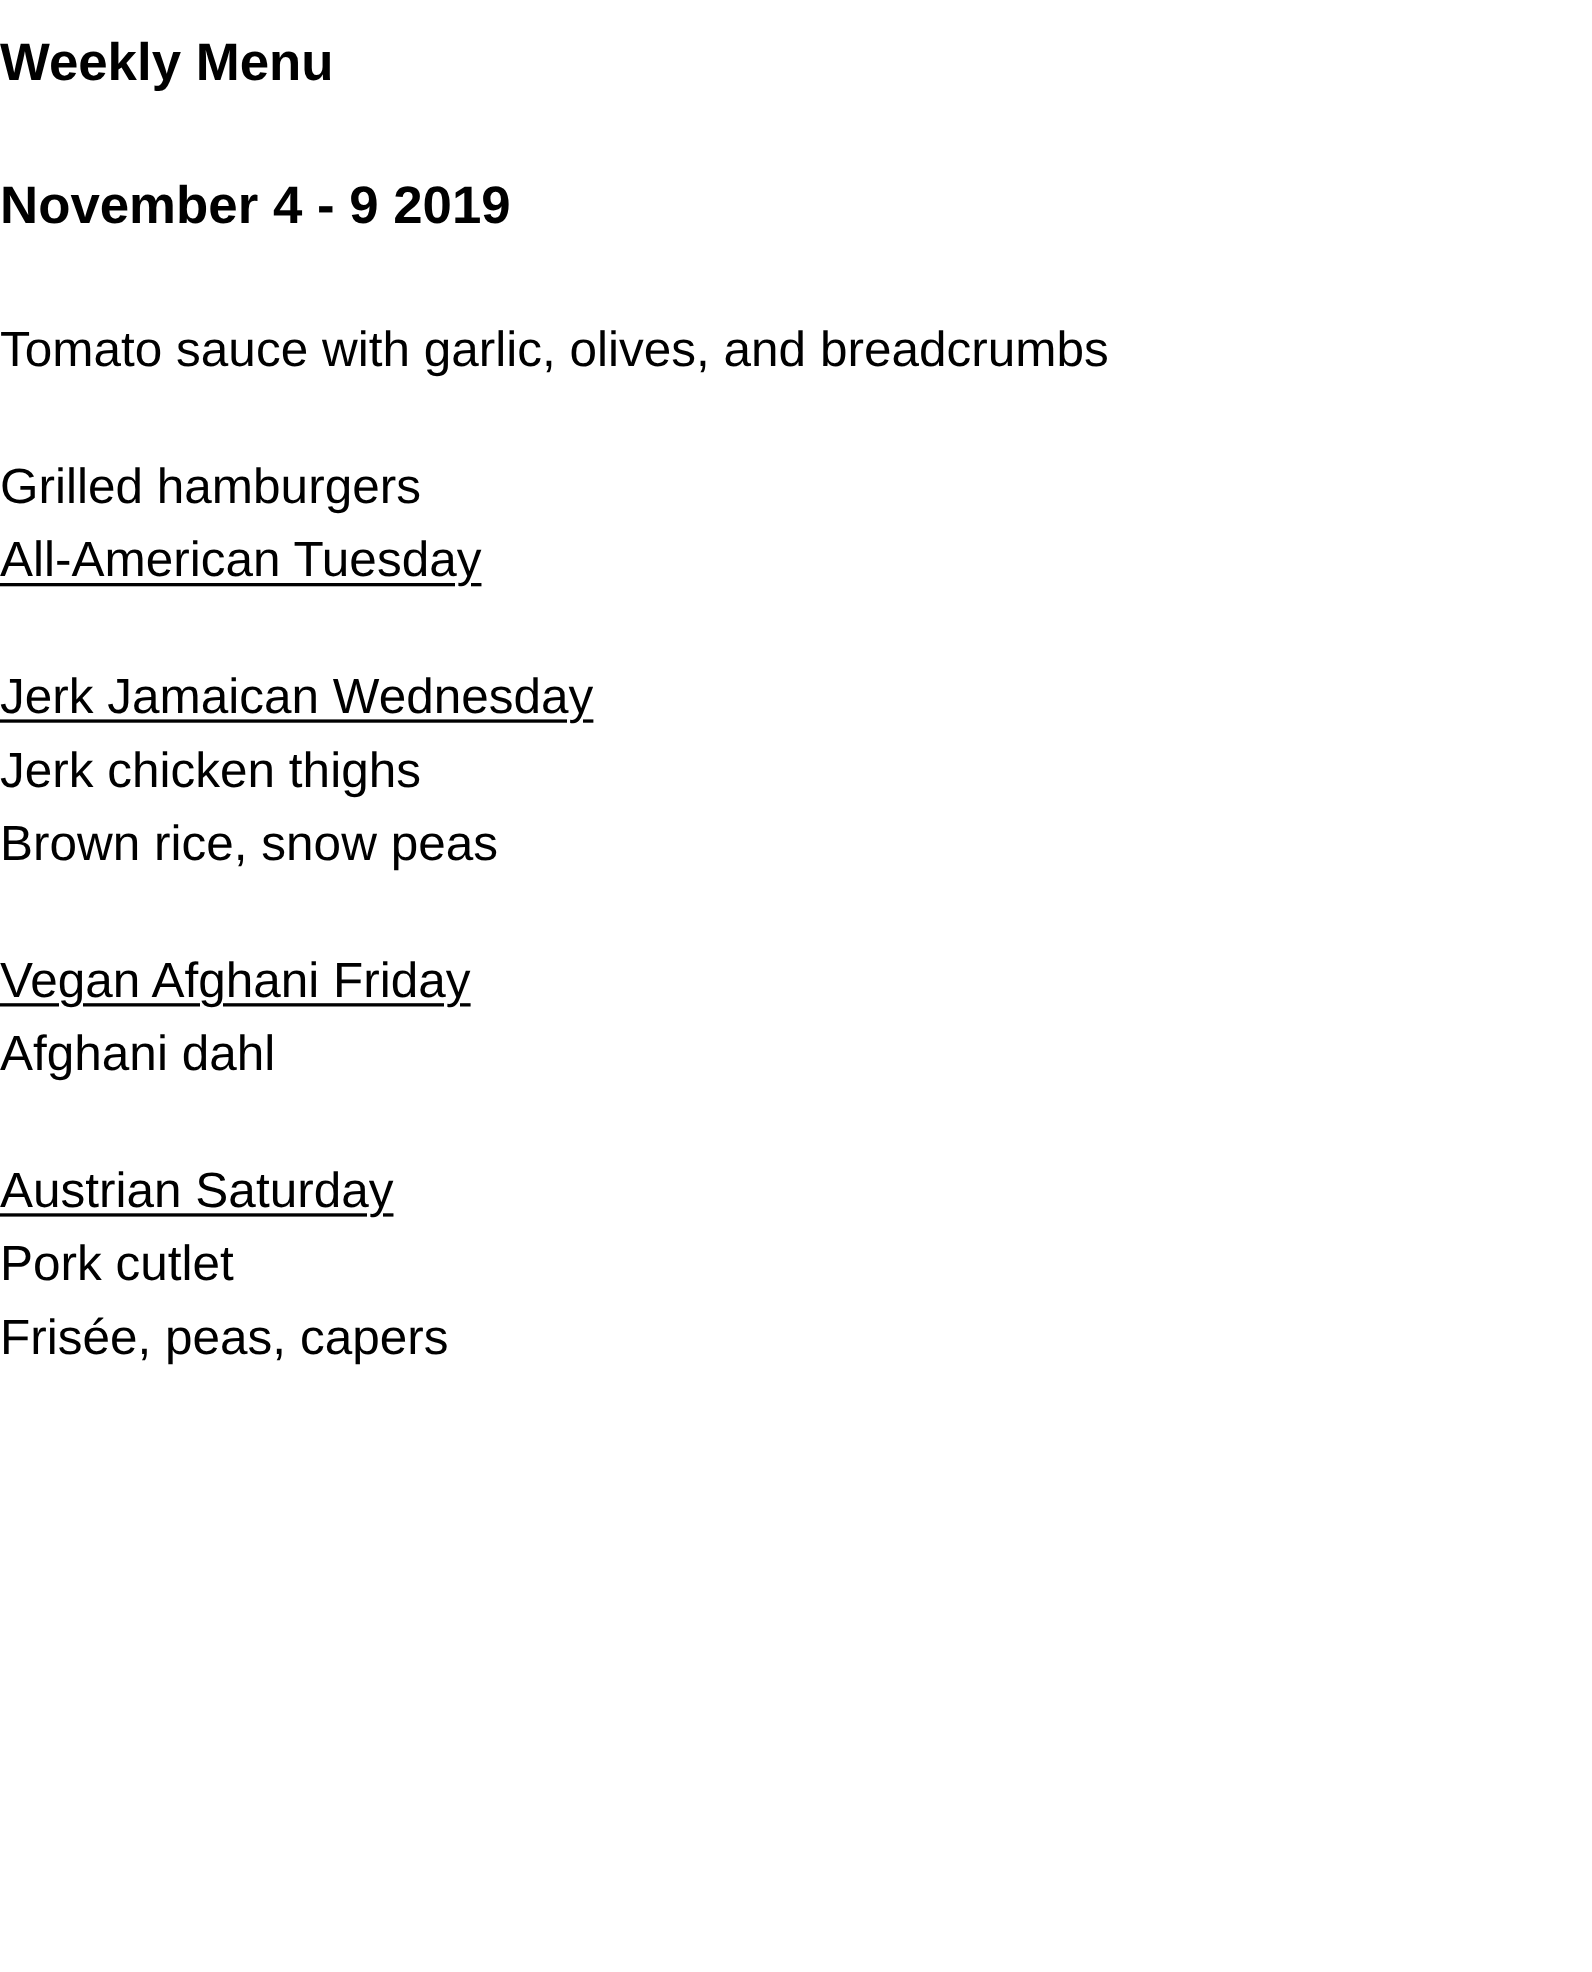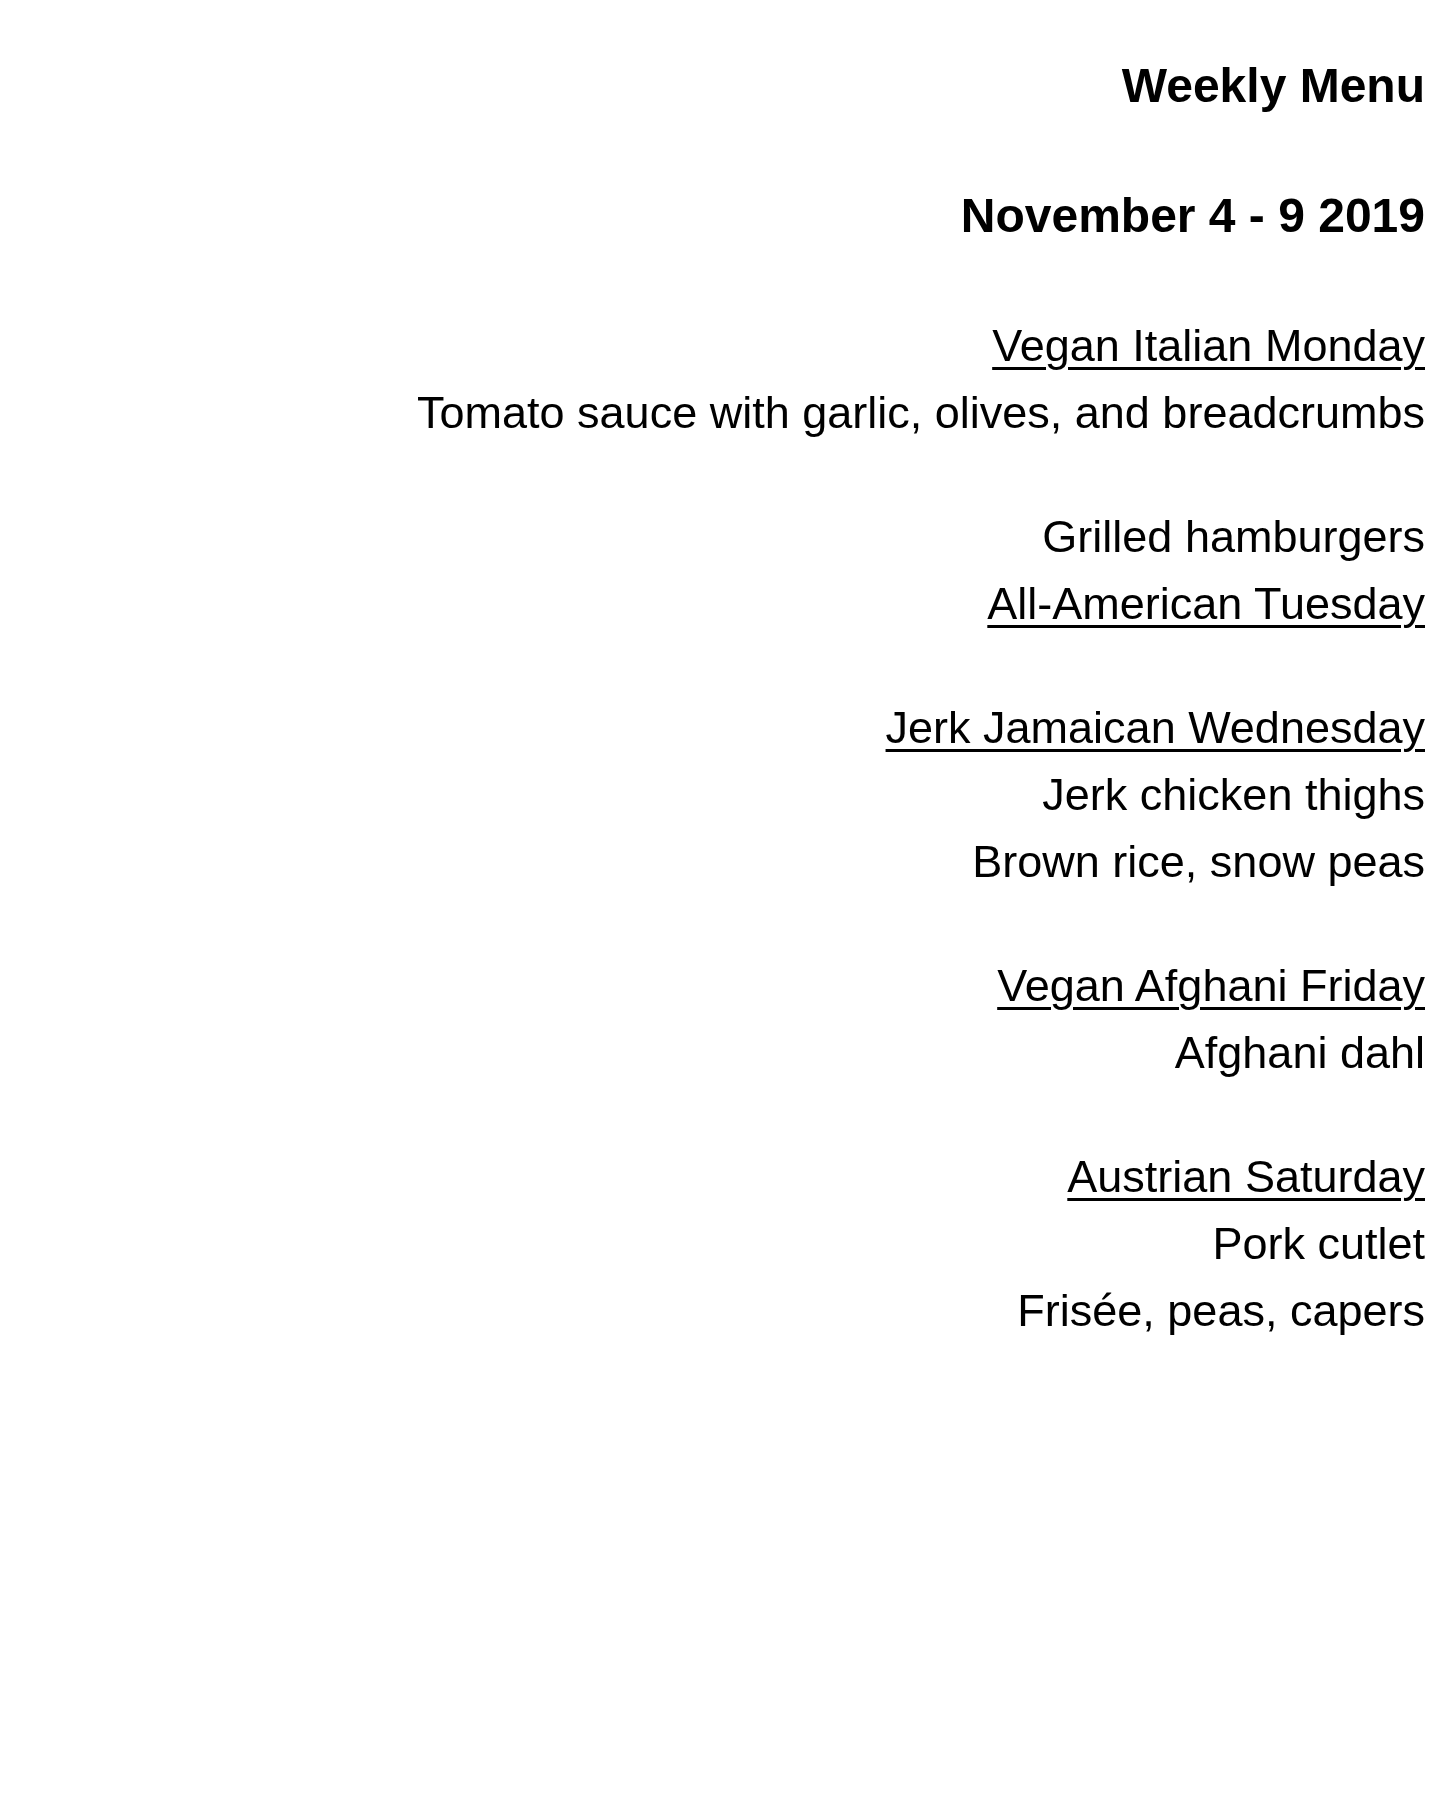--- a/index.html
+++ b/index.html
@@ -10,22 +10,21 @@
     width: 1447px;
     height: 1793px;
     background: #ffffff;
     color: #000000;
     font-family: "Liberation Sans", sans-serif;
     overflow: hidden;
   }
   .doc {
     width: 1425px;          
     padding-top: 22px;
-    text-align: right;
-    margin-top: 28px;
+    text-align: left;
   }
   .doc-title,
   .doc-date {
     font-size: 48px;
     line-height: 72px;
     font-weight: bold;
   }
   .doc-date { margin-top: 58px; }
   .line {
     font-size: 45px;
@@ -50,21 +49,20 @@
 </head>
 <body>
 
 <div class="doc">
 
   <div class="doc-title">Weekly Menu</div>
 
   <div class="doc-date">November 4 - 9 2019</div>
 
   <section class="day">
-    <div class="line heading"><span class="u">Vegan Italian Monday</span></div>
     <div class="line">Tomato sauce with garlic, olives, and breadcrumbs</div>
   </section>
 
   <section class="day">
     <div class="line">Grilled hamburgers</div>
     <div class="line heading"><span class="u">All-American Tuesday</span></div>
   </section>
 
   <section class="day">
     <div class="line heading"><span class="u">Jerk Jamaican Wednesday</span></div>

